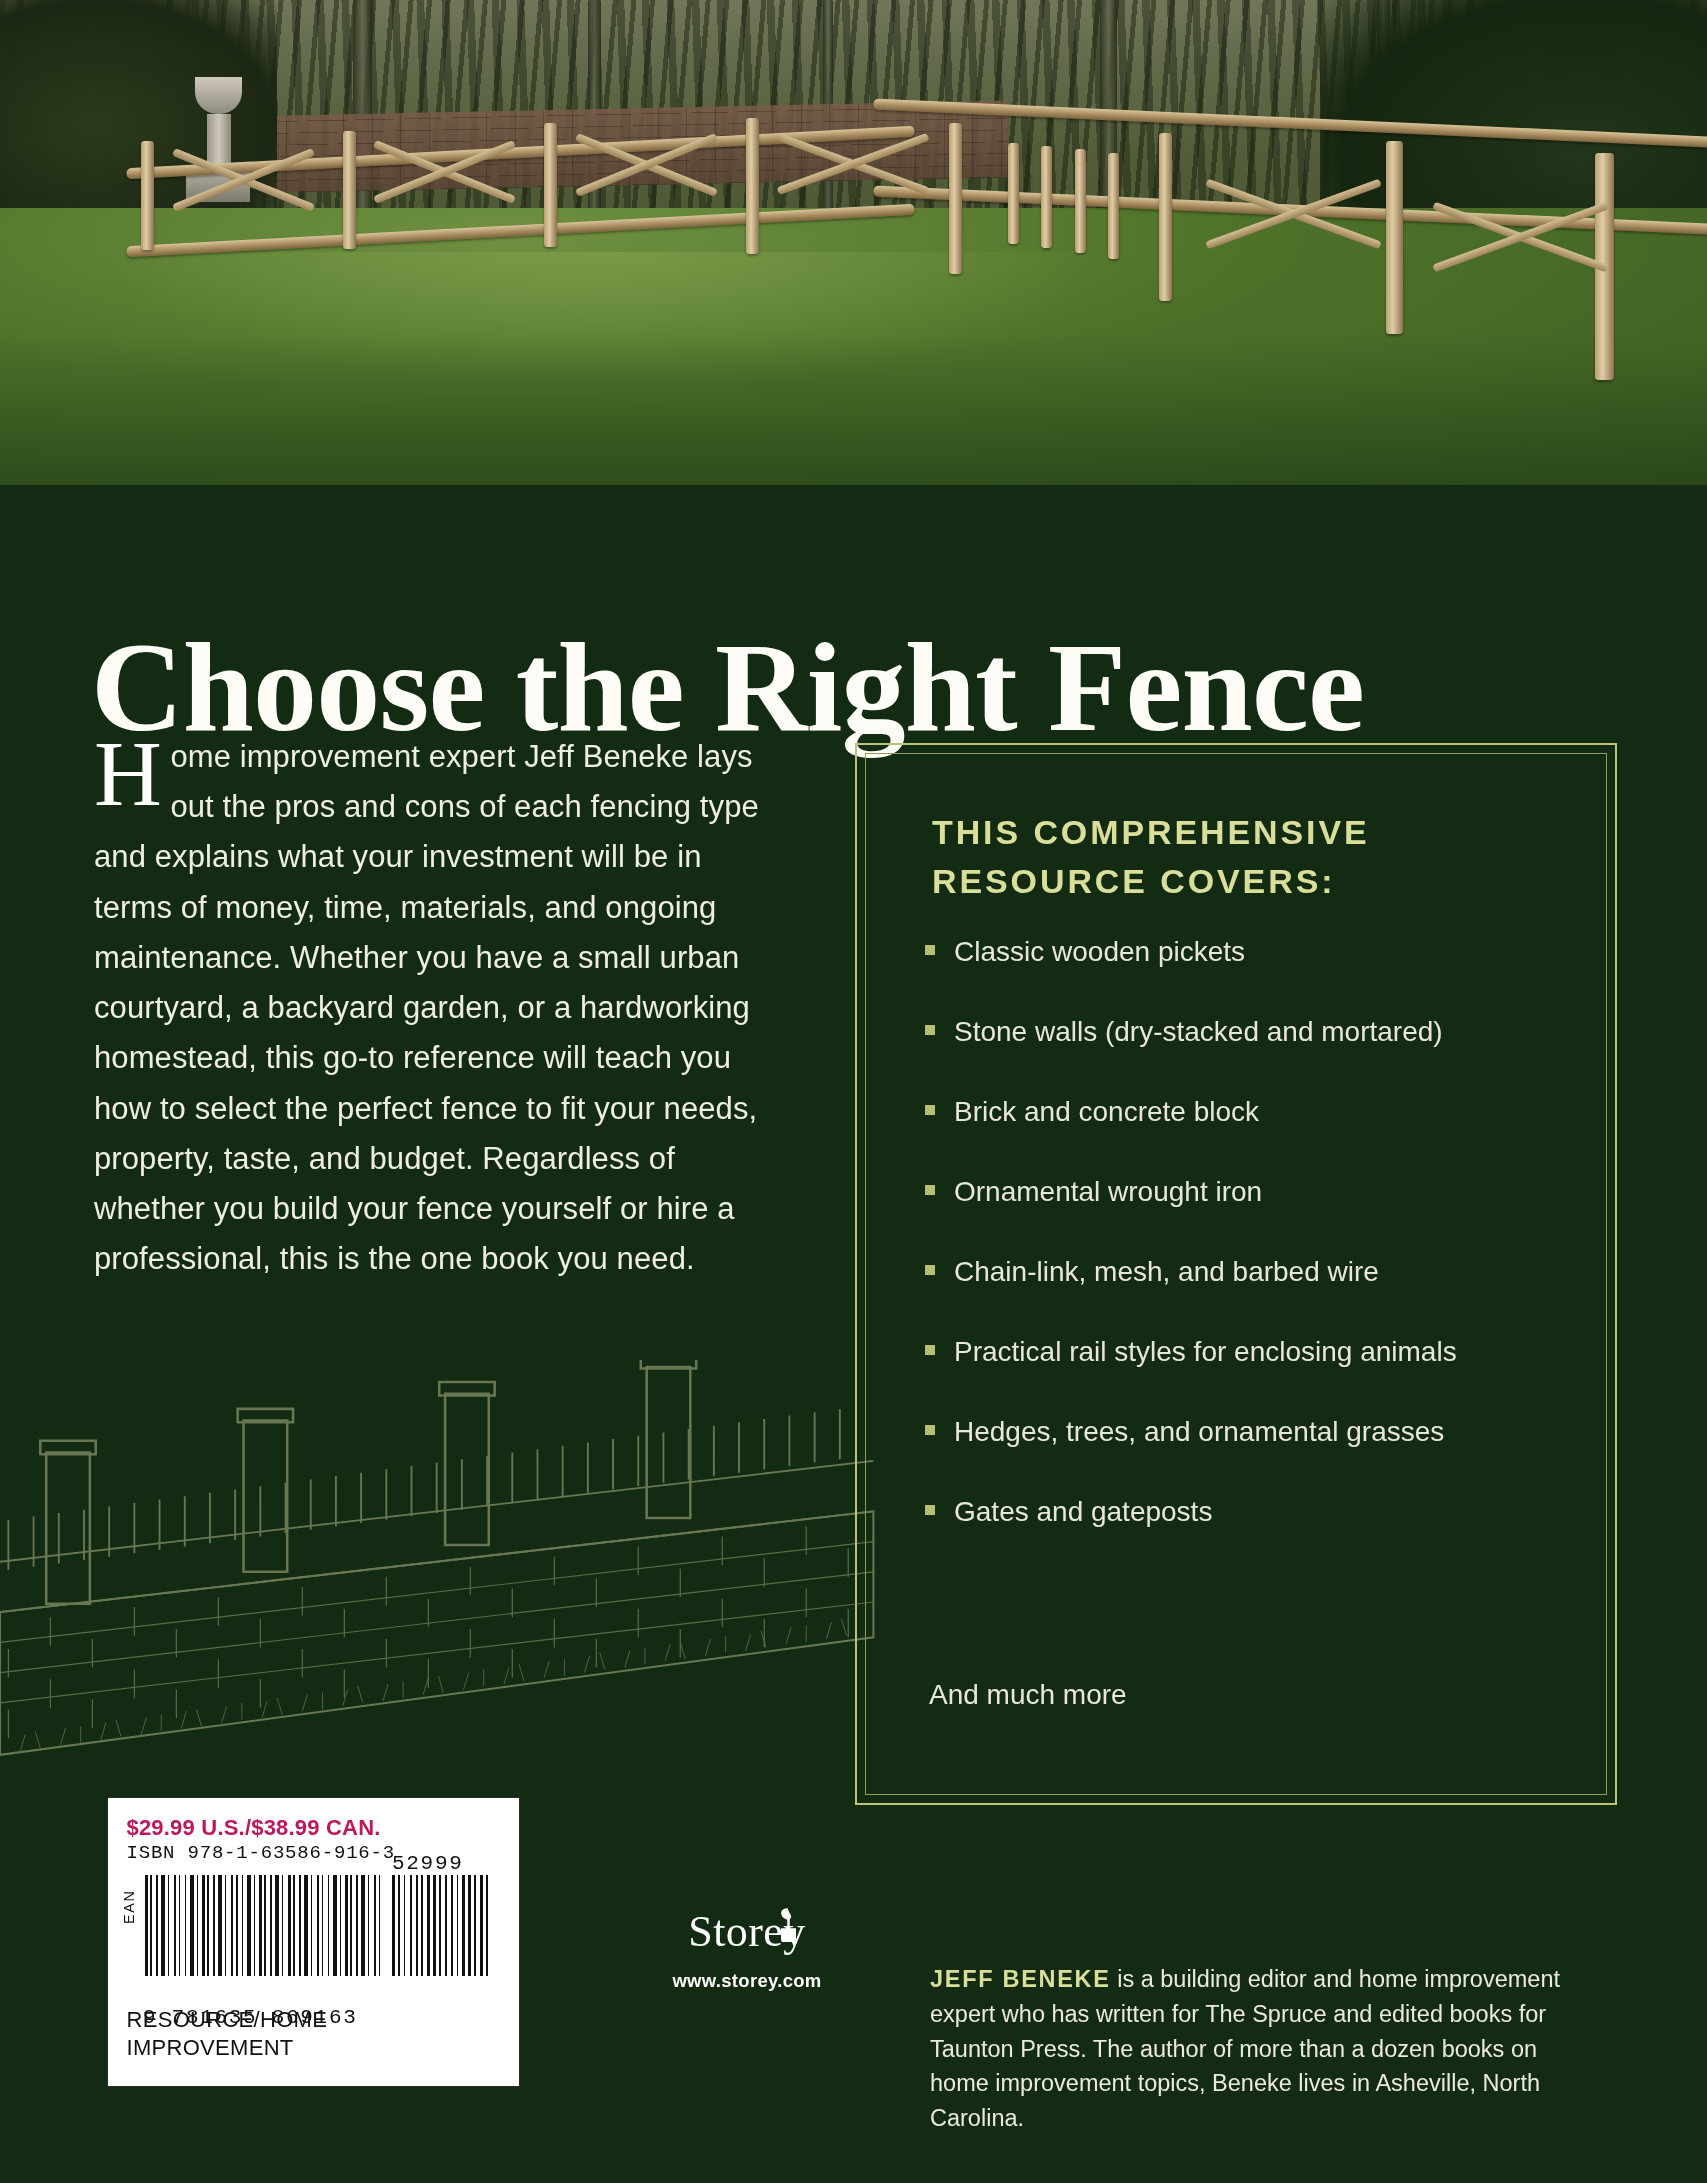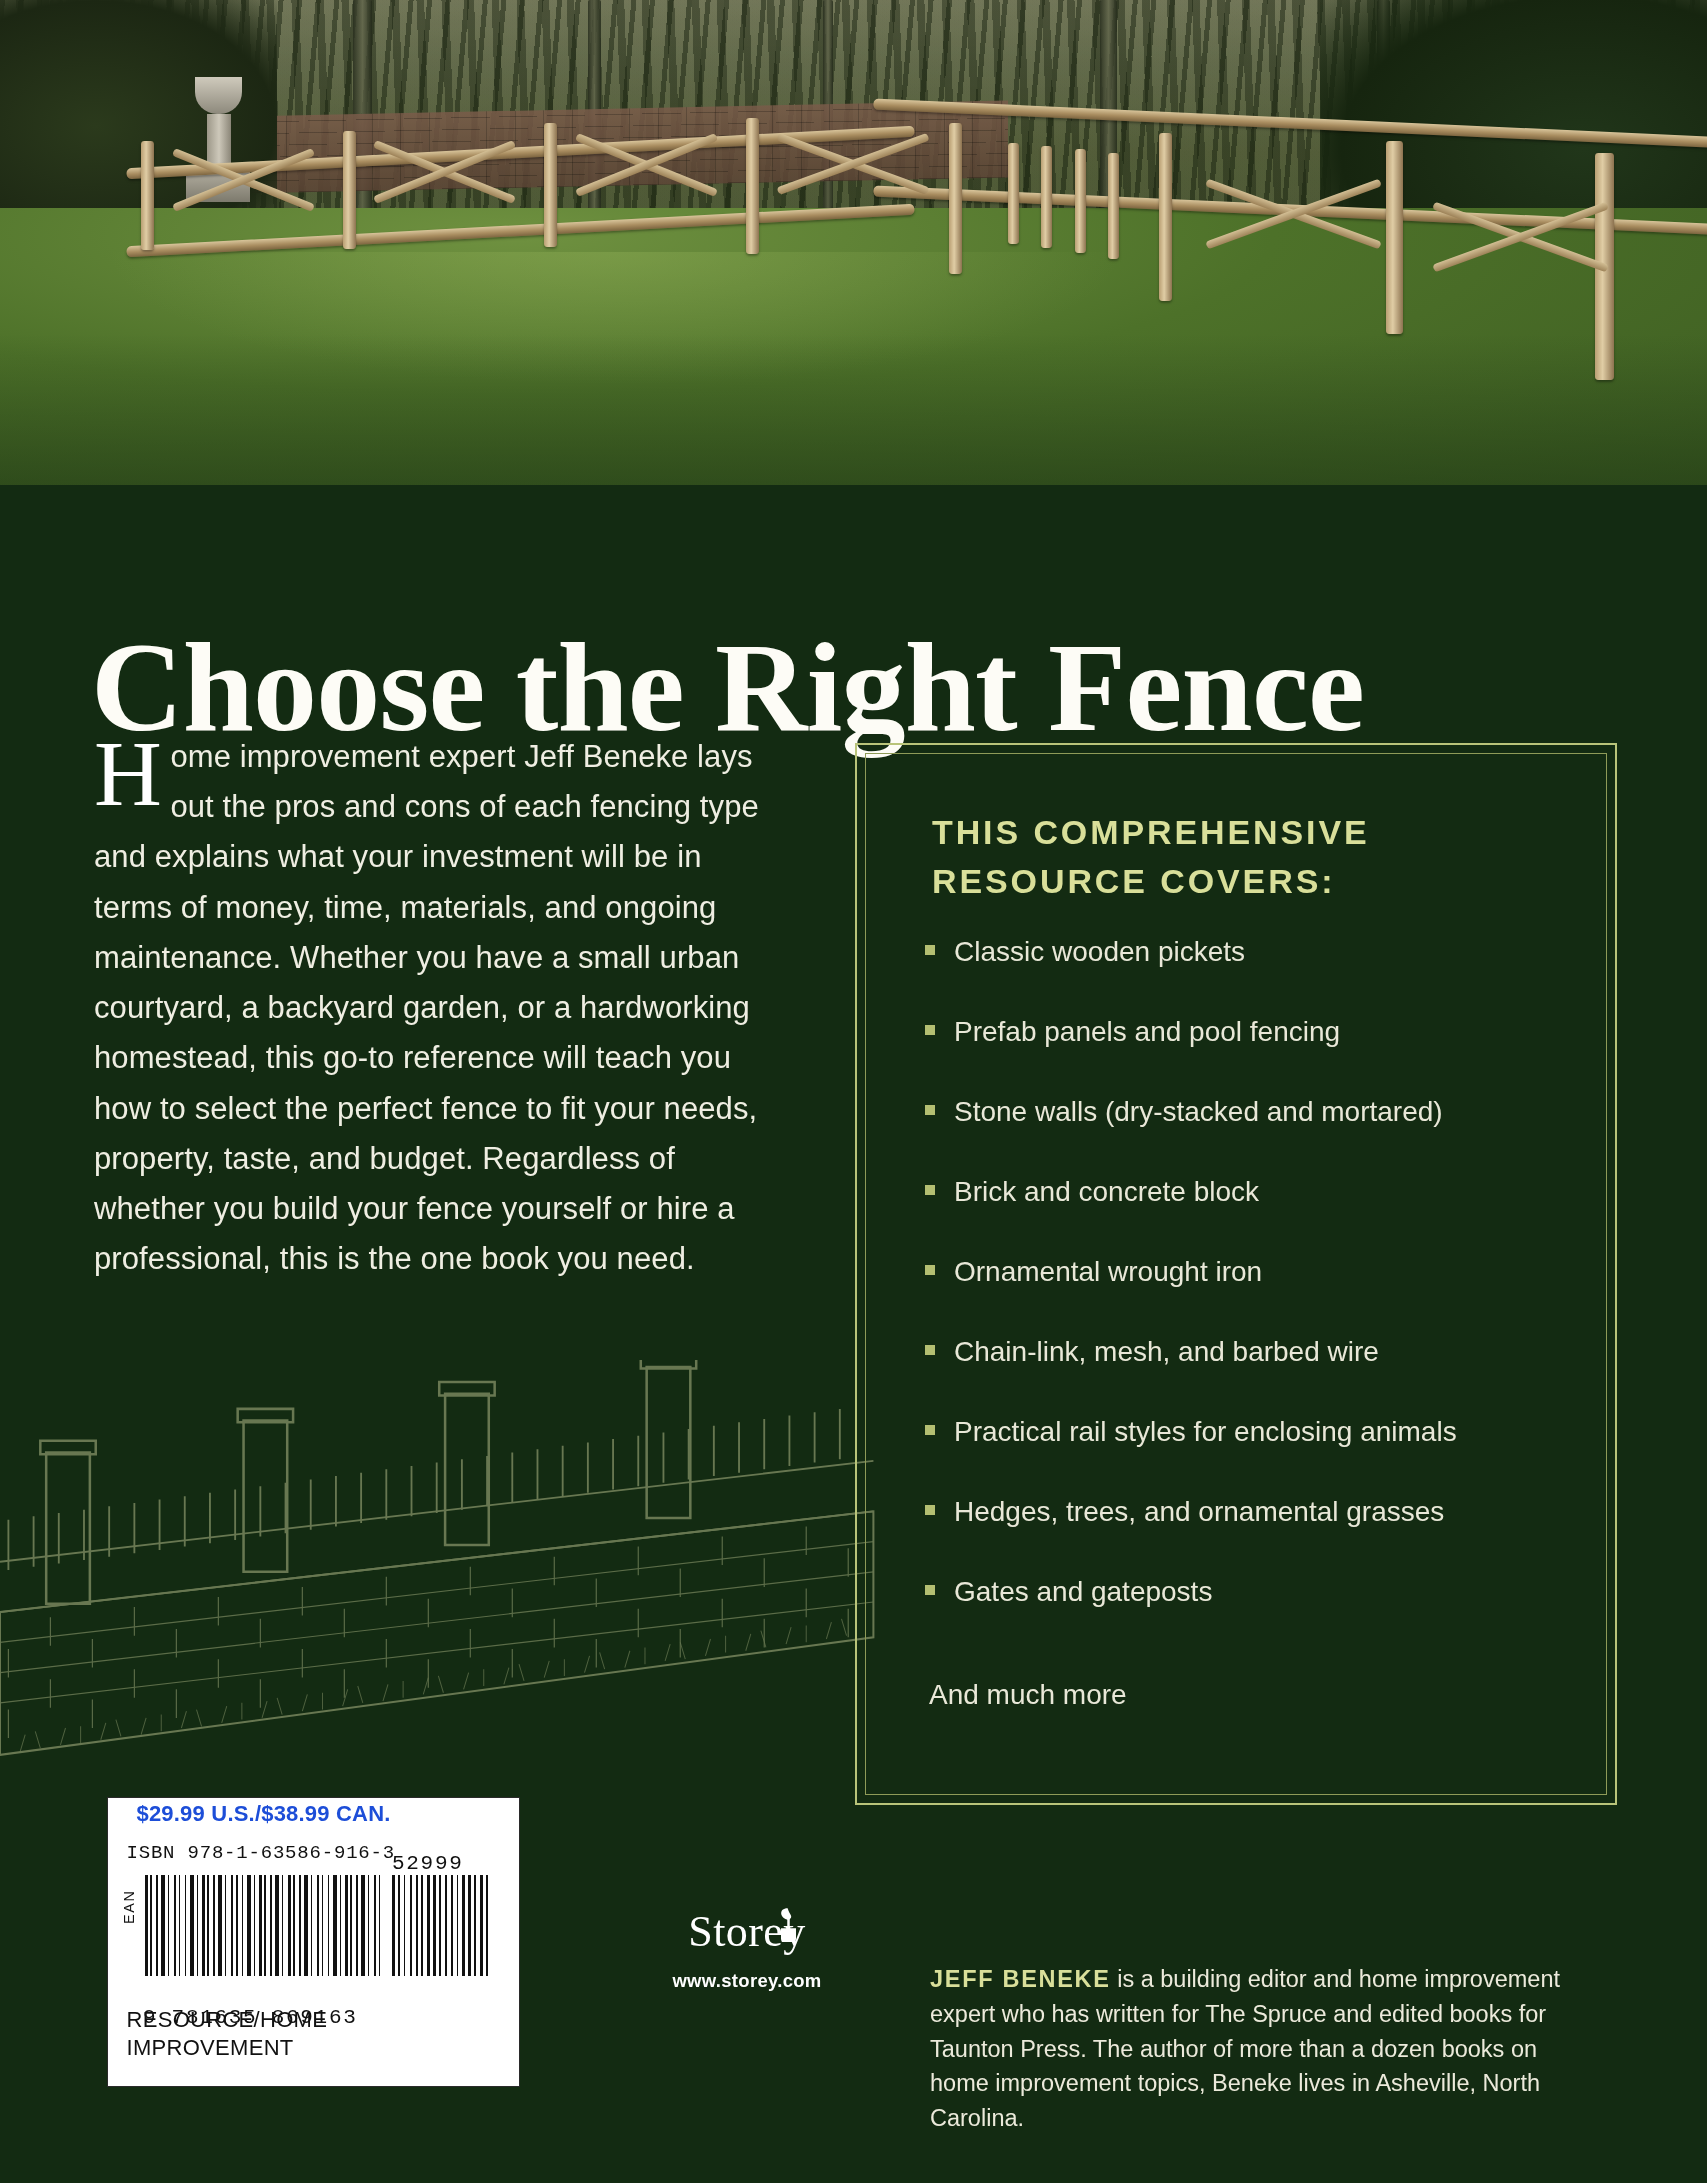--- a/index.html
+++ b/index.html
@@ -213,24 +213,23 @@
   
   .barcode-box {
     position: absolute;
     left: 107px; top: 1797px;
     width: 413px; height: 290px;
     background: #ffffff;
     border: 1.7px solid #2a2a2a;
     box-sizing: border-box;
   }
   .price {
-    position: absolute; left: 18.5px; top: 3px;
-    font-size: 22px; font-weight: 700; color: #1d4ed8;
+    position: absolute; left: 18.5px; top: 17px;
+    font-size: 22px; font-weight: 700; color: #be185d;
     letter-spacing: 0.2px;
-    margin-left: 10px;
   }
   .isbn-text {
     position: absolute; left: 18.5px; top: 44px;
     font-family: "Liberation Mono", monospace;
     font-size: 19px; color: #111; letter-spacing: 0.8px;
   }
   .ean-label {
     position: absolute; left: 13.4px; top: 126px;
     font-size: 14.3px; color: #111;
     transform: rotate(-90deg);
@@ -410,21 +409,20 @@
 
 <div class="blurb">
   <span class="dropcap">H</span>
   <span>ome improvement expert Jeff Beneke lays out the pros and cons of each fencing type and explains what your investment will be in terms of money, time, materials, and ongoing maintenance. Whether you have a small urban courtyard, a backyard garden, or a hardworking homestead, this go-to reference will teach you how to select the perfect fence to fit your needs, property, taste, and budget. Regardless of whether you build your fence yourself or hire a professional, this is the one book you need.</span>
 </div>
 
 <div class="coversbox"></div>
 <div class="covers-heading">THIS COMPREHENSIVE RESOURCE COVERS:</div>
 <ul class="covers-list">
   <li><span class="bullet"></span><span>Classic wooden pickets</span></li>
-  <li><span class="bullet"></span><span>Prefab panels and pool fencing</span></li>
   <li><span class="bullet"></span><span>Stone walls (dry-stacked and mortared)</span></li>
   <li><span class="bullet"></span><span>Brick and concrete block</span></li>
   <li><span class="bullet"></span><span>Ornamental wrought iron</span></li>
   <li><span class="bullet"></span><span>Chain-link, mesh, and barbed wire</span></li>
   <li><span class="bullet"></span><span>Practical rail styles for enclosing animals</span></li>
   <li><span class="bullet"></span><span>Hedges, trees, and ornamental grasses</span></li>
   <li><span class="bullet"></span><span>Gates and gateposts</span></li>
 </ul>
 <div class="covers-more">And much more</div>
 

